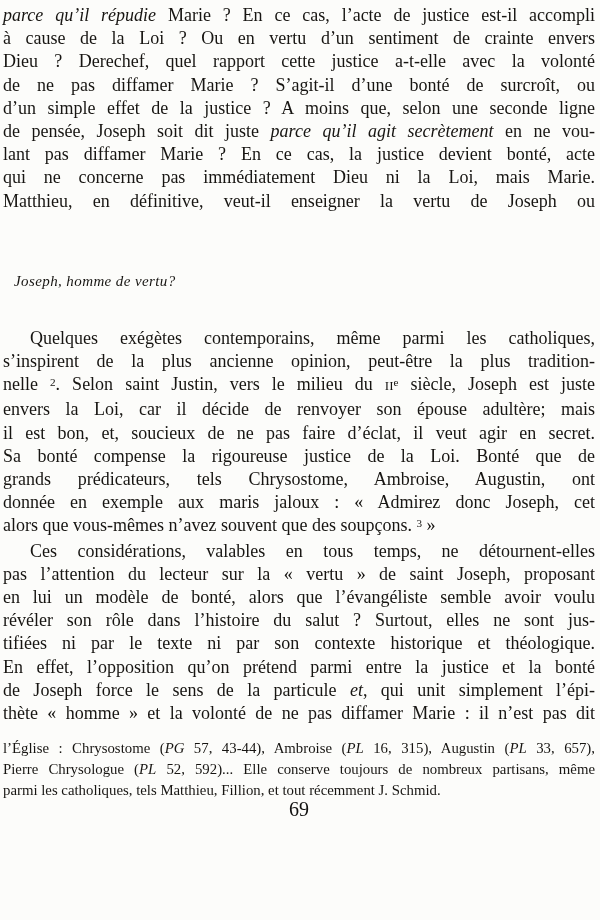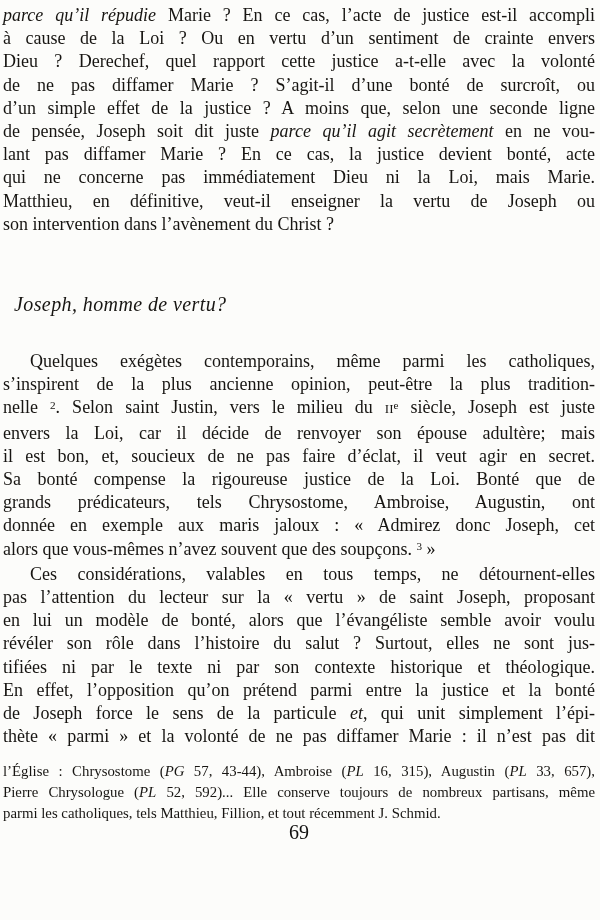--- a/index.html
+++ b/index.html
@@ -22,21 +22,21 @@
     text-align:justify;text-align-last:justify;
   }
   .line.noj{text-align-last:left;}
   .line.ind{text-indent:27px;}
   .fn .line.ind{text-indent:15px;}
   .it{font-style:italic;}
   .sup{font-size:0.62em;position:relative;top:-0.42em;}
   .sc{font-variant:small-caps;}
   .heading{
     margin:55px 0 0 11px;
-    font-size:20px;font-style:italic;font-weight:normal;
+    font-size:15px;font-style:italic;font-weight:normal;
     line-height:26px;letter-spacing:0.4px;
   }
   .p2{margin-top:33px;}
   .footnotes{margin-top:13px;}
   .pagenum{
     text-align:center;font-size:20px;line-height:16px;
     margin-top:0;color:#121110;font-weight:500;
   }
 </style>
 </head>
@@ -46,21 +46,20 @@
   <div class="para body">
       <div class="line"><span class="it">parce qu’il répudie</span><span> Marie ? En ce cas, l’acte de justice est-il accompli</span></div>
       <div class="line"><span>à cause de la Loi ? Ou en vertu d’un sentiment de crainte envers</span></div>
       <div class="line"><span>Dieu ? Derechef, quel rapport cette justice a-t-elle avec la volonté</span></div>
       <div class="line"><span>de ne pas diffamer Marie ? S’agit-il d’une bonté de surcroît, ou</span></div>
       <div class="line"><span>d’un simple effet de la justice ? A moins que, selon une seconde ligne</span></div>
       <div class="line"><span>de pensée, Joseph soit dit juste </span><span class="it">parce qu’il agit secrètement</span><span> en ne vou-</span></div>
       <div class="line"><span>lant pas diffamer Marie ? En ce cas, la justice devient bonté, acte</span></div>
       <div class="line"><span>qui ne concerne pas immédiatement Dieu ni la Loi, mais Marie.</span></div>
       <div class="line"><span>Matthieu, en définitive, veut-il enseigner la vertu de Joseph ou</span></div>
-      <div class="line noj"><span>son intervention dans l’avènement du Christ ?</span></div>
     </div>
 
   <h2 class="heading">Joseph, homme de vertu?</h2>
 
   <div class="para body p2">
       <div class="line ind"><span>Quelques exégètes contemporains, même parmi les catholiques,</span></div>
       <div class="line"><span>s’inspirent de la plus ancienne opinion, peut-être la plus tradition-</span></div>
       <div class="line"><span>nelle </span><span class="sup">2</span><span>. Selon saint Justin, vers le milieu du </span><span class="sc">ii</span><span class="sup">e</span><span> siècle, Joseph est juste</span></div>
       <div class="line"><span>envers la Loi, car il décide de renvoyer son épouse adultère; mais</span></div>
       <div class="line"><span>il est bon, et, soucieux de ne pas faire d’éclat, il veut agir en secret.</span></div>
@@ -71,21 +70,21 @@
     </div>
 
   <div class="para body">
       <div class="line ind"><span>Ces considérations, valables en tous temps, ne détournent-elles</span></div>
       <div class="line"><span>pas l’attention du lecteur sur la « vertu » de saint Joseph, proposant</span></div>
       <div class="line"><span>en lui un modèle de bonté, alors que l’évangéliste semble avoir voulu</span></div>
       <div class="line"><span>révéler son rôle dans l’histoire du salut ? Surtout, elles ne sont jus-</span></div>
       <div class="line"><span>tifiées ni par le texte ni par son contexte historique et théologique.</span></div>
       <div class="line"><span>En effet, l’opposition qu’on prétend parmi entre la justice et la bonté</span></div>
       <div class="line"><span>de Joseph force le sens de la particule </span><span class="it">et</span><span>, qui unit simplement l’épi-</span></div>
-      <div class="line"><span>thète « parmi » et la volonté de ne pas diffamer Marie : il n’est pas dit</span></div>
+      <div class="line"><span>thète « homme » et la volonté de ne pas diffamer Marie : il n’est pas dit</span></div>
     </div>
 
   <div class="footnotes">
     <div class="para fn">
         <div class="line"><span>l’Église : Chrysostome (</span><span class="it">PG</span><span> 57, 43-44), Ambroise (</span><span class="it">PL</span><span> 16, 315), Augustin (</span><span class="it">PL</span><span> 33, 657),</span></div>
         <div class="line"><span>Pierre Chrysologue (</span><span class="it">PL</span><span> 52, 592)... Elle conserve toujours de nombreux partisans, même</span></div>
         <div class="line noj"><span>parmi les catholiques, tels Matthieu, Fillion, et tout récemment J. Schmid.</span></div>
       </div>
   </div>
 

